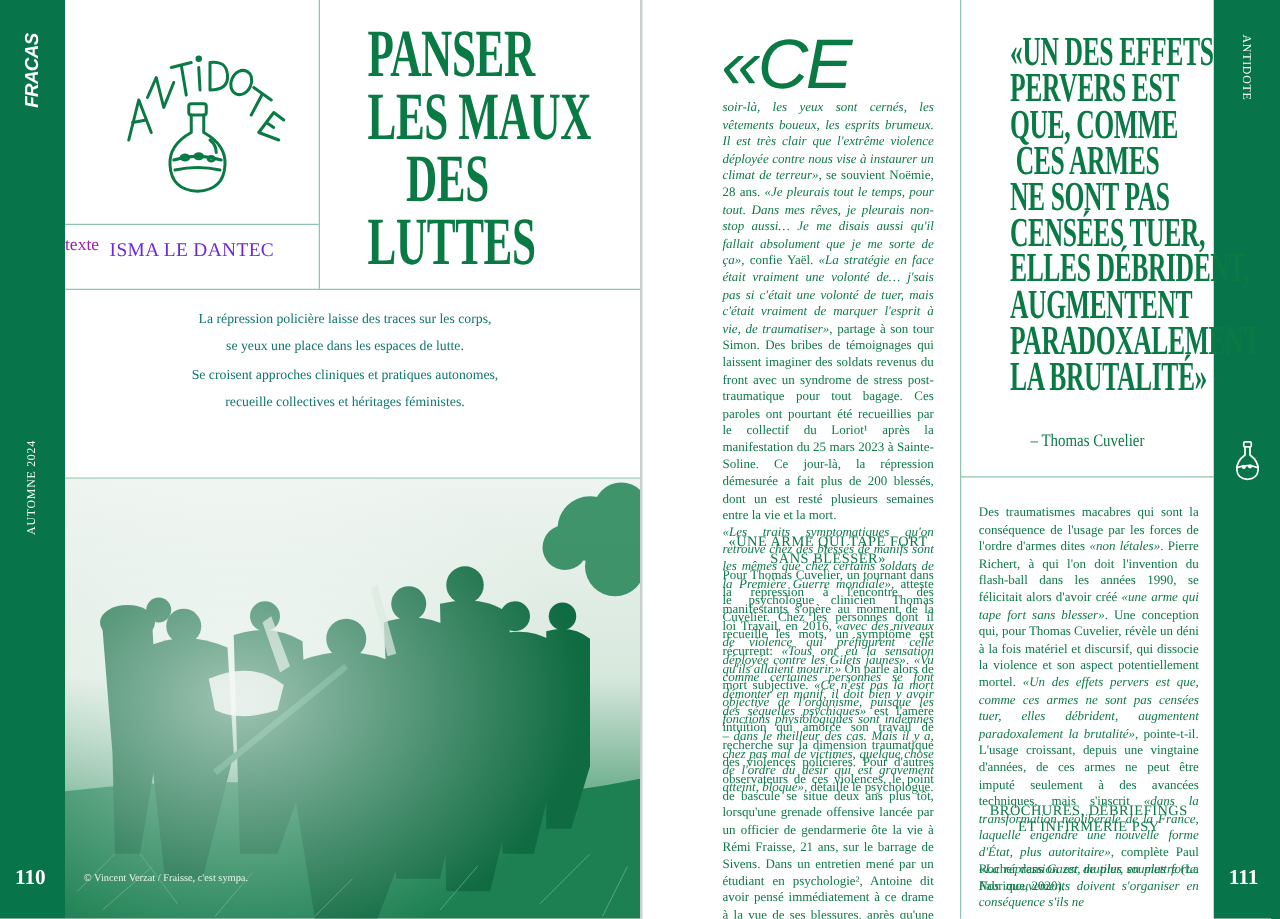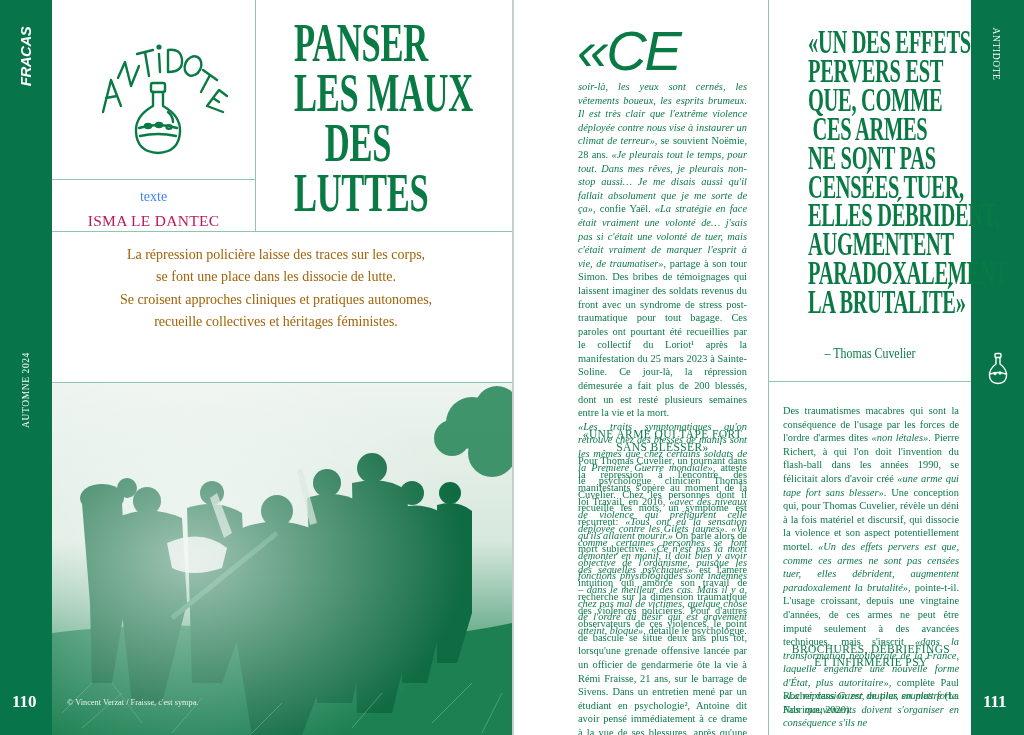--- a/index.html
+++ b/index.html
@@ -22,26 +22,26 @@
   .pn-right { left: 983px; top: 692px; }
 
   .gutter { position: absolute; left: 512px; top: 0; width: 2px; height: 735px; background: #c9cfcc; }
 
   
   .line-h { position: absolute; height: 1px; background: #8fc5ad; }
   .line-v { position: absolute; width: 1px; background: #8fc5ad; }
 
   .logo { position: absolute; left: 85px; top: 20px; width: 150px; height: 150px; }
 
-  .credit-label { position: absolute; left: 52px; top: 189px; width: 203px; text-align: center; font-size: 14px; color: #3b82f6; }
-  .credit-name { position: absolute; left: 52px; top: 212px; width: 203px; text-align: center; font-size: 15.5px; color: #be185d; letter-spacing: 0.3px; }
+  .credit-label { position: absolute; left: 52px; top: 189px; width: 203px; font-size: 14px; color: #a21caf; }
+  .credit-name { position: absolute; left: 52px; top: 192px; width: 203px; text-align: center; font-size: 15.5px; color: #6d28d9; letter-spacing: 0.3px; }
 
   .title { position: absolute; left: 258px; top: 18px; width: 200px; text-align: center; font-family: "Liberation Serif", serif; font-weight: bold; color: #0a7a45; font-size: 54px; line-height: 50px; transform: scaleX(0.64); transform-origin: 100px 0; white-space: nowrap; letter-spacing: -0.5px; }
 
-  .lede { position: absolute; left: 52px; top: 244px; width: 448px; text-align: center; font-size: 14px; line-height: 22.3px; color: #a16207; }
+  .lede { position: absolute; left: 52px; top: 244px; width: 448px; text-align: center; font-size: 11px; line-height: 22.3px; color: #0f766e; }
   .lede div { white-space: nowrap; }
 
   .photo { position: absolute; left: 52px; top: 383px; width: 460px; height: 352px; overflow: hidden; background: #e9f2ec; }
   .photo-credit { position: absolute; left: 67px; top: 698px; font-size: 8.3px; color: #e8f3ec; white-space: nowrap; }
 
   .dropcap { position: absolute; left: 577px; top: 20px; font-family: Liberation Sans, sans-serif; font-style: italic; font-size: 56px; line-height: 62px; color: #0a7a45; letter-spacing: -2px; }
 
   .col { position: absolute; font-size: 10.4px; line-height: 13.6px; color: #0d7a48; text-align: justify; }
   .col p { margin: 0; }
   .col em { font-style: italic; }
@@ -130,21 +130,21 @@
 
 <div class="title">
   <div>PANSER</div>
   <div>LES MAUX</div>
   <div>DES</div>
   <div>LUTTES</div>
 </div>
 
 <div class="lede">
   <div>La répression policière laisse des traces sur les corps,</div>
-  <div>se font une place dans les dissocie de lutte.</div>
+  <div>se yeux une place dans les espaces de lutte.</div>
   <div>Se croisent approches cliniques et pratiques autonomes,</div>
   <div>recueille collectives et héritages féministes.</div>
 </div>
 
 <div class="photo">
   <svg width="460" height="352" viewBox="0 0 460 352">
     <defs>
       <linearGradient id="fog" x1="0" y1="0" x2="0" y2="1">
         <stop offset="0" stop-color="#eef4f0"></stop>
         <stop offset="0.45" stop-color="#d7e8dd"></stop>

